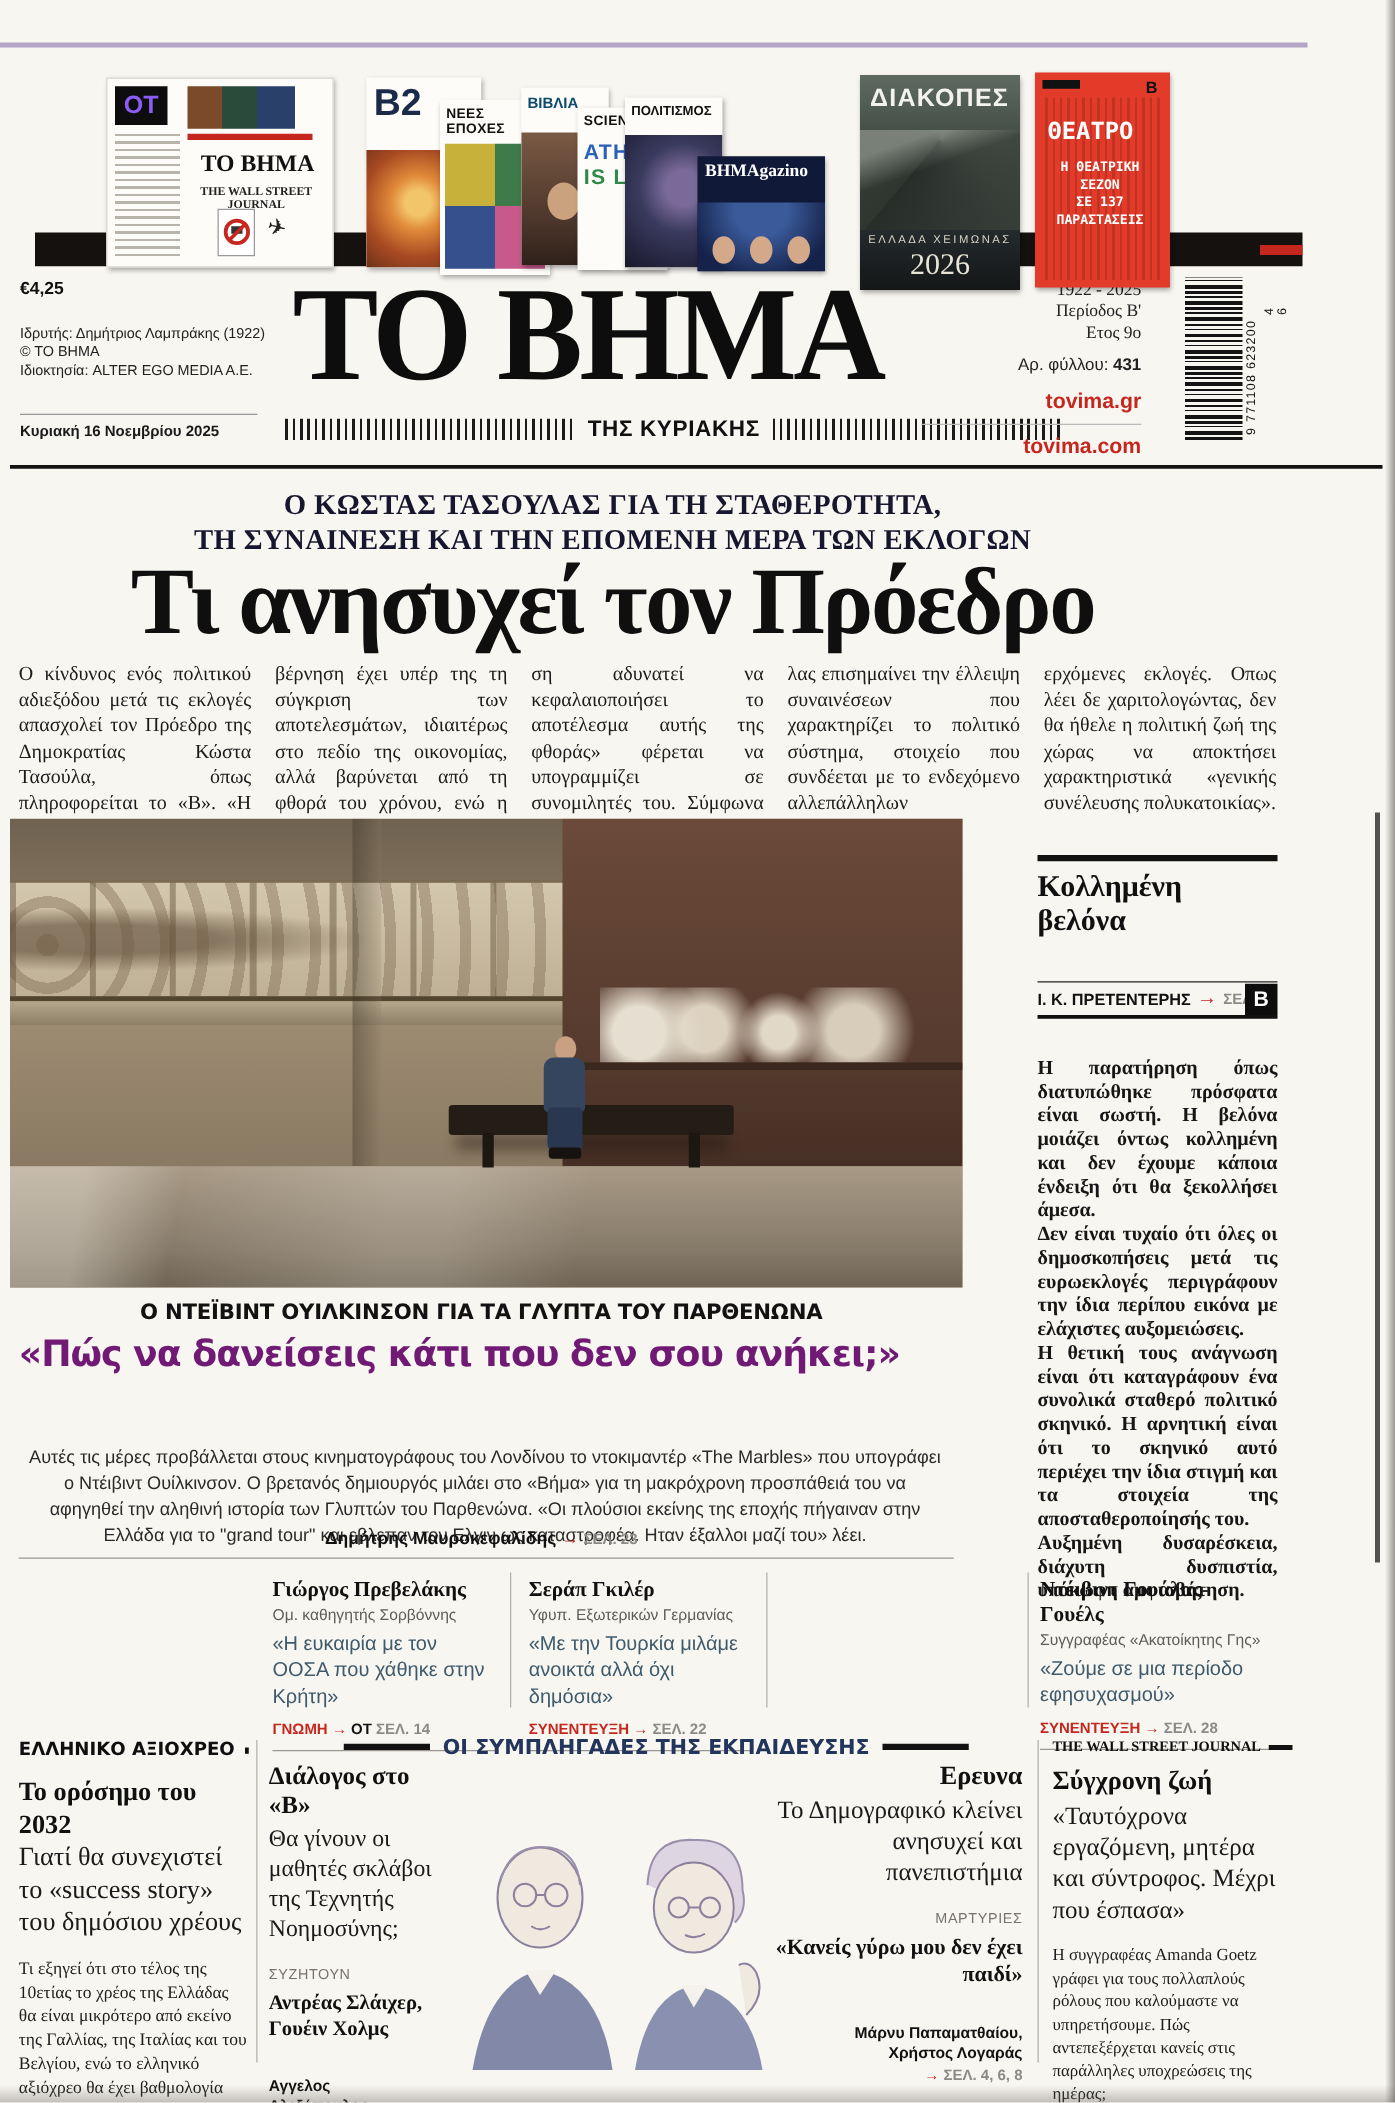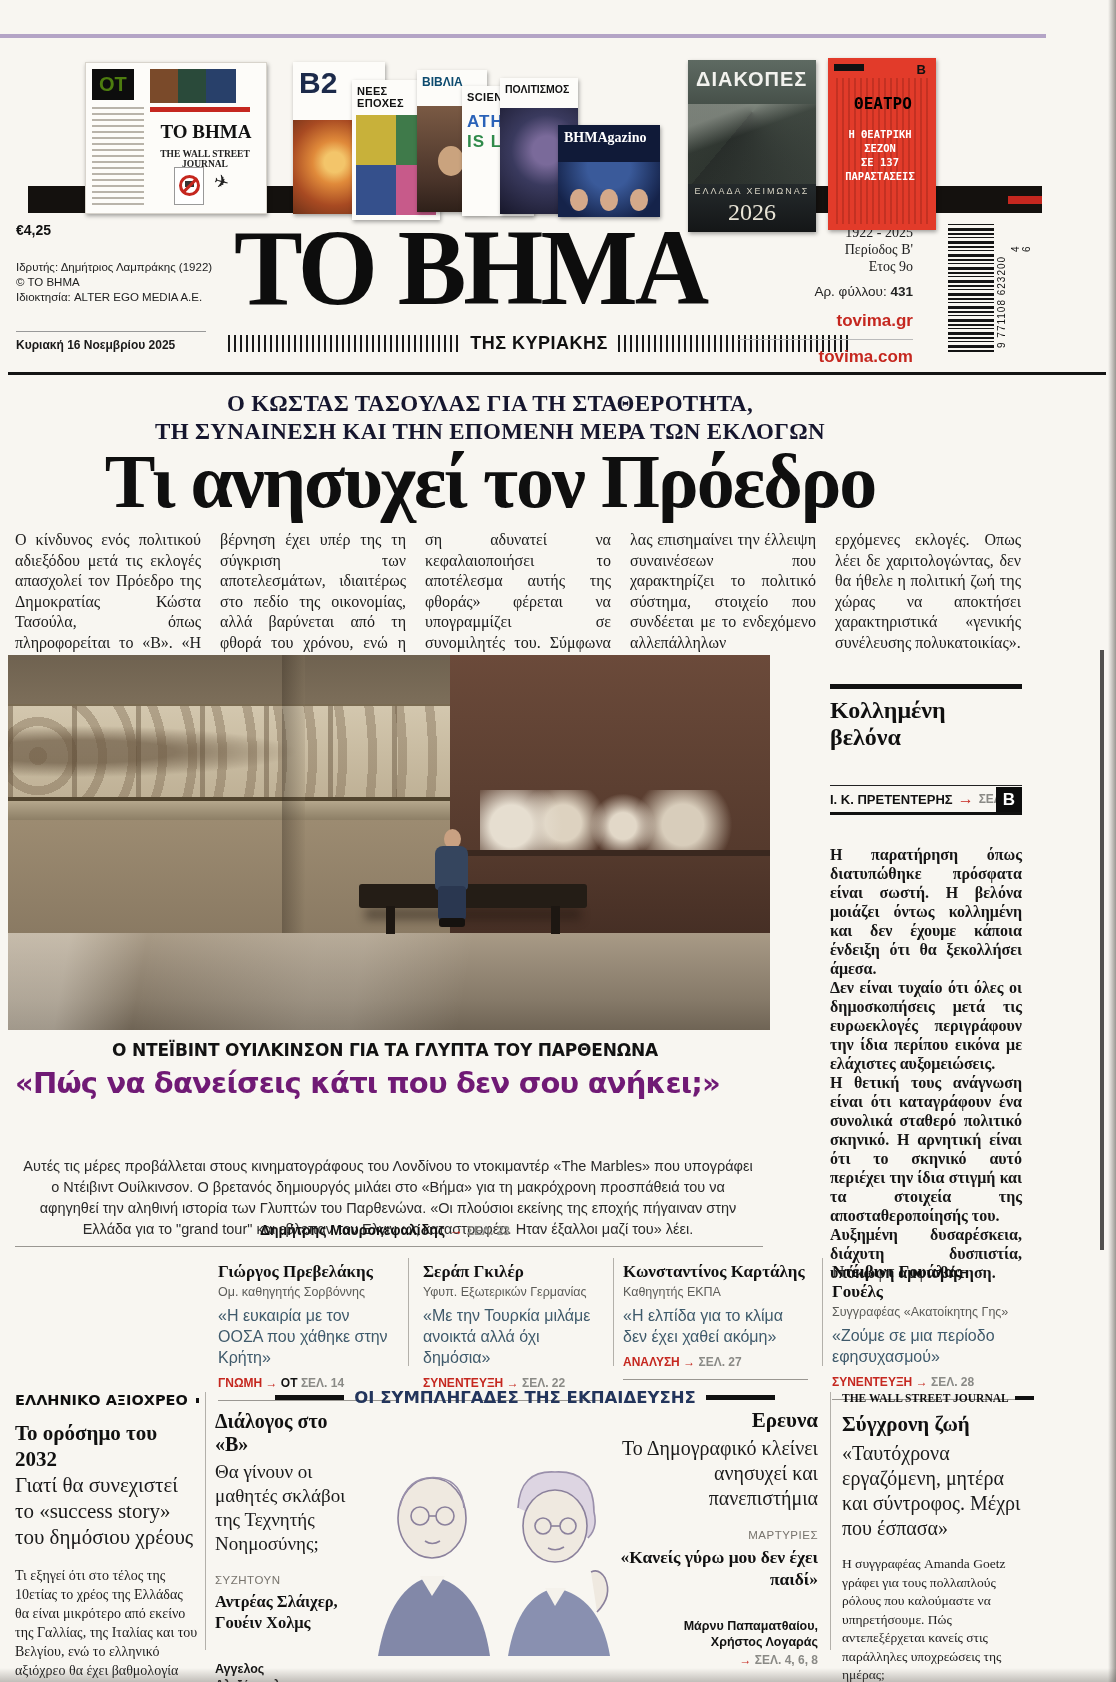--- a/index.html
+++ b/index.html
@@ -11,21 +11,21 @@
   .scanline { position:absolute; left:1100px; top:650px; width:4px; height:600px; background:#1c1a18; opacity:.75; }
 
   
   .topline { position:absolute; left:0; top:34px; width:1046px; height:4px; background:#b4a4c6; }
   .strip-bar { position:absolute; top:186px; height:27px; background:#14110e; z-index:1; }
   .bar-left { left:28px; width:312px; }
   .bar-right { left:758px; width:284px; }
   .bar-red { position:absolute; top:196px; left:1008px; width:34px; height:8px; background:#c5271f; z-index:1; }
   .cover { position:absolute; z-index:2; box-shadow:1px 2px 4px rgba(0,0,0,.35); background:#fdfcf9; overflow:hidden; }
   .cov-ot { left:85px; top:62px; width:182px; height:152px; border:1px solid #d8d4cc; padding:6px; }
-  .ot-box { display:inline-block; background:#0d0d0d; color:#4d7c0f; font-weight:bold; font-size:20px; padding:4px 7px; font-family:"Liberation Sans",sans-serif; }
+  .ot-box { display:inline-block; background:#0d0d0d; color:#8b5cf6; font-weight:bold; font-size:20px; padding:4px 7px; font-family:"Liberation Sans",sans-serif; }
   .ot-mosaic { position:absolute; left:64px; top:6px; width:86px; height:34px;
     background:linear-gradient(90deg,#7a4a2a 0 28px,#2a4a3a 28px 56px,#28406a 56px 86px); }
   .ot-redline { position:absolute; left:64px; top:44px; width:100px; height:5px; background:#c5271f; }
   .ot-fakelines { position:absolute; left:6px; top:44px; width:52px; height:100px;
     background:repeating-linear-gradient(#b9b4aa 0 2px, transparent 2px 6px); }
   .ot-brand { position:absolute; left:62px; top:58px; width:116px; text-align:center; font-family:"Liberation Serif",serif; font-weight:bold; font-size:19px; color:#111; }
   .ot-wsj { position:absolute; left:58px; top:86px; width:122px; text-align:center; font-family:"Liberation Serif",serif; font-weight:bold; font-size:9.5px; color:#222; }
   .ot-sign { position:absolute; left:88px; top:104px; width:30px; height:38px; border:1px solid #999; background:#fff; }
   .ot-sign .circ { position:absolute; left:4px; top:7px; width:21px; height:21px; border:3px solid #c5271f; border-radius:50%; }
   .ot-sign .slash { position:absolute; left:5px; top:16px; width:20px; height:3px; background:#c5271f; transform:rotate(-45deg); }
@@ -61,21 +61,21 @@
   .dia-title { font-weight:bold; font-size:20px; color:#f2f2ee; padding:8px 8px 0; letter-spacing:1px; }
   .dia-mount { position:absolute; left:0; top:44px; width:100%; height:80px;
     background:linear-gradient(160deg, rgba(190,195,185,.5) 0 18%, rgba(60,66,58,.2) 40%), conic-gradient(from 220deg at 50% 10%, #2c332e, #4b554d, #232826); }
   .dia-sub { position:absolute; left:0; bottom:36px; width:100%; text-align:center; font-size:9px; letter-spacing:2px; color:#d8d4c4; }
   .dia-year { position:absolute; left:0; bottom:6px; width:100%; text-align:center; font-family:"Liberation Serif",serif; font-size:24px; color:#e8e4d6; }
   .cov-theatro { left:828px; top:58px; width:108px; height:172px; background:#e23b2a; }
   .thea-b { position:absolute; right:10px; top:4px; font-weight:bold; font-size:13px; color:#111; }
   .thea-tab { position:absolute; left:6px; top:6px; width:30px; height:7px; background:#111; }
   .thea-cols { position:absolute; left:4px; top:20px; width:100px; height:146px; opacity:.35;
     background:repeating-linear-gradient(90deg, transparent 0 4px, #8a1f14 4px 6px); }
-  .thea-title { position:absolute; left:10px; top:36px; font-family:"DejaVu Sans Mono",monospace; font-weight:bold; font-size:16px; color:#000000;padding-left:16px; }
+  .thea-title { position:absolute; left:10px; top:36px; font-family:"DejaVu Sans Mono",monospace; font-weight:bold; font-size:19px; color:#ffffff; }
   .thea-line { position:absolute; left:0; width:104px; text-align:center; font-family:"DejaVu Sans Mono",monospace; font-weight:bold; font-size:10.5px; color:#fff; }
 
   
   .mh-left { position:absolute; left:16px; top:222px; width:200px; }
   .mh-price { font-weight:bold; font-size:14px; color:#111; }
   .mh-founder { margin-top:22px; font-size:11.5px; line-height:15px; color:#222; }
   .mh-date { margin-top:26px; border-top:1px solid #999; padding-top:6px; font-size:12px; font-weight:bold; color:#1a1a1a; width:190px; }
   .mh-title { position:absolute; left:150px; top:214px; width:640px; text-align:center;
     font-family:"Liberation Serif",serif; font-weight:bold; font-size:103px; line-height:108px; letter-spacing:-3px; color:#0d0d0d; transform:scaleY(1.04); }
   .mh-subrow { position:absolute; left:228px; top:333px; width:622px; display:flex; align-items:center; gap:10px; }
@@ -406,31 +406,20 @@
     <div class="mi-role">Υφυπ. Εξωτερικών Γερμανίας</div>
     <div class="mi-quote">«Με την Τουρκία μιλάμε ανοικτά αλλά όχι δημόσια»</div>
     <div class="mi-tag">
       <span>ΣΥΝΕΝΤΕΥΞΗ</span>
       <span class="arrow">→</span>
       <span class="pageref">ΣΕΛ. 22</span>
     </div>
     <div class="mi-rule"></div>
   </div>
 
-  <div class="mi-item mi3">
-    <div class="mi-name">Κωνσταντίνος Καρτάλης</div>
-    <div class="mi-role">Καθηγητής ΕΚΠΑ</div>
-    <div class="mi-quote">«Η ελπίδα για το κλίμα δεν έχει χαθεί ακόμη»</div>
-    <div class="mi-tag">
-      <span>ΑΝΑΛΥΣΗ</span>
-      <span class="arrow">→</span>
-      <span class="pageref">ΣΕΛ. 27</span>
-    </div>
-    <div class="mi-rule"></div>
-  </div>
 
   <div class="mi-item mi4">
     <div class="mi-name">Ντέιβιντ Γουάλας-Γουέλς</div>
     <div class="mi-role">Συγγραφέας «Ακατοίκητης Γης»</div>
     <div class="mi-quote">«Ζούμε σε μια περίοδο εφησυχασμού»</div>
     <div class="mi-tag">
       <span>ΣΥΝΕΝΤΕΥΞΗ</span>
       <span class="arrow">→</span>
       <span class="pageref">ΣΕΛ. 28</span>
     </div>

